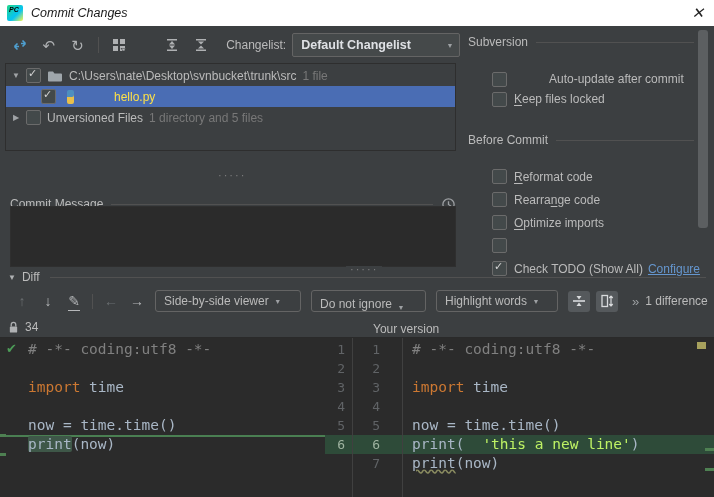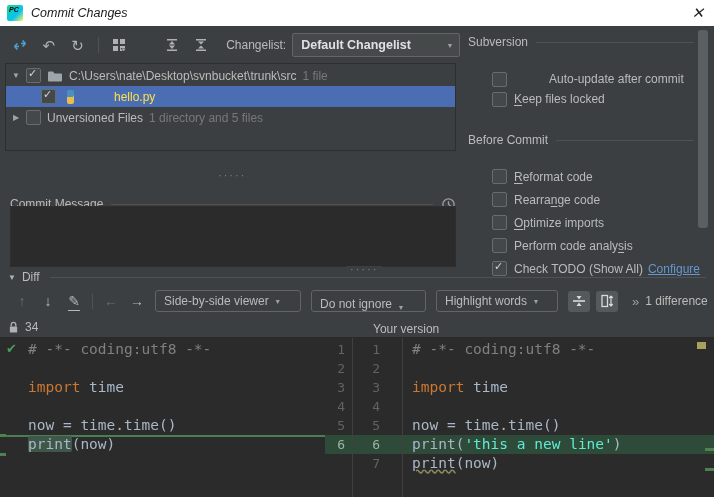--- a/index.html
+++ b/index.html
@@ -101,21 +101,21 @@
   .cl{height:19px;line-height:19px;white-space:pre;}
   .lrows{position:absolute;left:0;top:2px;width:325px;}
   .lrows .cl{padding-left:28px;}
   .rrows{position:absolute;left:403px;top:2px;width:311px;}
   .rrows .cl{padding-left:9px;}
   .gut{position:absolute;top:2px;color:#606366;font-size:13px;}
   .gutL{left:325px;width:27px;} .gutL .cl{text-align:right;padding-right:7px;}
   .gutR{left:353px;width:49px;} .gutR .cl{text-align:right;padding-right:22px;}
   .vline{position:absolute;top:0;width:1px;height:160px;background:#404040;}
   .vl1{left:352px;} .vl2{left:402px;}
-  .tok-comment{color:#808080;} .tok-kw{color:#CC7832;} .tok-plain{color:#A9B7C6;} .tok-str{color:#5eead4;}
+  .tok-comment{color:#808080;} .tok-kw{color:#CC7832;} .tok-plain{color:#A9B7C6;} .tok-str{color:#bef264;margin-left:18px;}
   .word-box{background:#3E5748;border-radius:2px;}
   .wavy{text-decoration:underline;text-decoration-style:wavy;text-decoration-color:#8A8C60;}
   .ins-row{background:#2E4B39;}
   .ins-num{background:#2E4B39;color:#9FB3A0;}
   .ins-line{position:absolute;left:0;top:97px;width:352px;height:2px;background:#4A7F52;}
   .gut-dash{position:absolute;left:0;width:6px;height:3px;background:#4E8052;}
   .stripe{position:absolute;left:705px;width:9px;height:3px;background:#4E8052;}
   .err-mark{position:absolute;left:697px;top:4px;width:9px;height:7px;background:#A7A15D;}
   .line-check{position:absolute;left:6px;top:3px;color:#4C9B57;font-size:13px;
               font-family:"DejaVu Sans",sans-serif;}
@@ -253,21 +253,20 @@
     <div class="opt-row bcrow">
       <span class="cb"></span>
       <span class="lbl"><span>Rearra</span><span class="mn">n</span><span>ge code</span></span>
     </div>
     <div class="opt-row bcrow">
       <span class="cb"></span>
       <span class="lbl"><span class="mn">O</span><span>ptimize imports</span></span>
     </div>
     <div class="opt-row bcrow">
       <span class="cb"></span>
-      <span class="lbl"><span>Perform code analy</span><span class="mn">s</span><span>is</span></span>
     </div>
     <div class="opt-row bcrow">
       <span class="cb">
           <span class="ck">✓</span>
         </span>
       <span class="lbl">Check TODO (Show All)</span>
       <span class="link">Configure</span>
     </div>
   </div>
 

